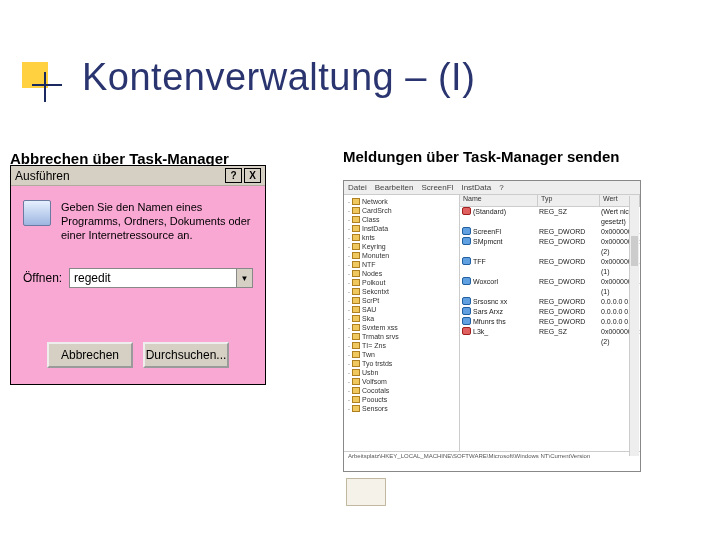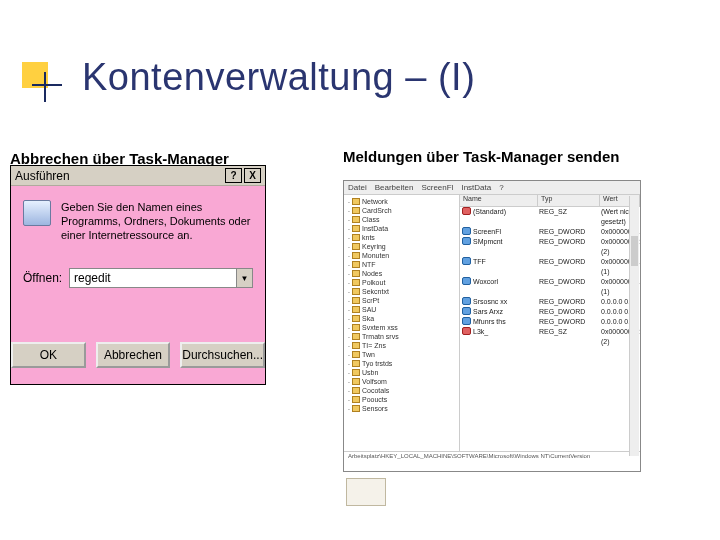--- a/index.html
+++ b/index.html
@@ -81,21 +81,20 @@
     </div>
     <div class="run-row2">
       <div class="run-label">Öffnen:</div>
       <div class="run-combo">
         <input class="run-input" value="regedit" style="">
         <div class="run-dd">▼</div>
       </div>
     </div>
   </div>
   <div class="run-buttons">
-    <div class="win-btn">OK</div>
     <div class="win-btn">Abbrechen</div>
     <div class="win-btn">Durchsuchen...</div>
   </div>
 </div>
 
 <div class="reg-win">
   <div class="reg-menu" id="reg-menu">
       <span>Datei</span>
       <span>Bearbeiten</span>
       <span>ScreenFl</span>

